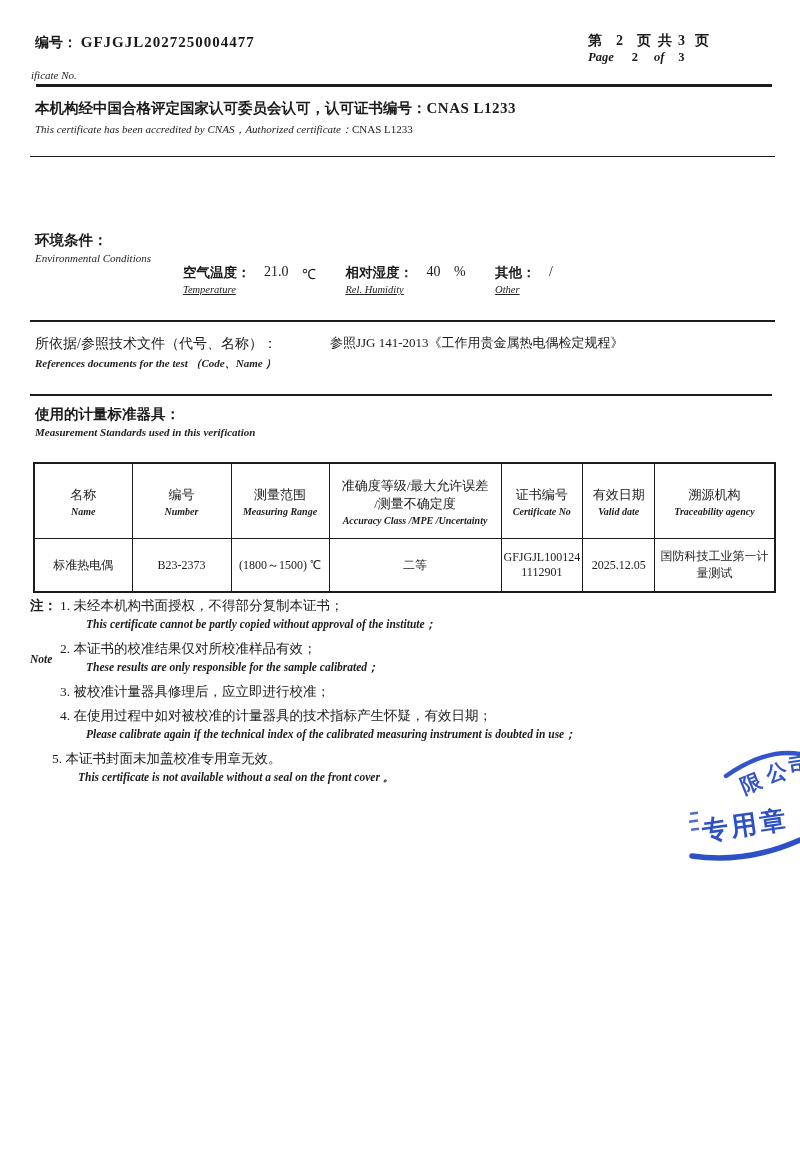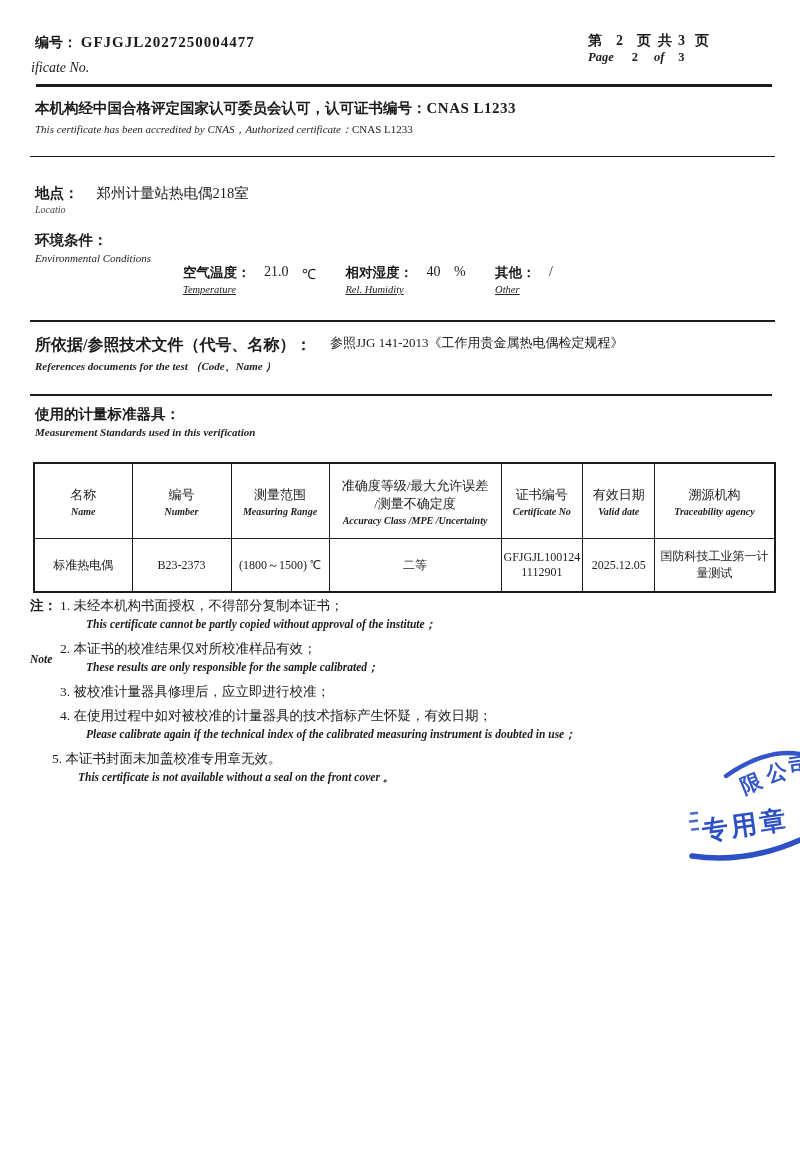--- a/index.html
+++ b/index.html
@@ -14,21 +14,21 @@
   }
   .abs{position:absolute;}
   .cn{font-family:"Liberation Serif", serif;}
   .en{font-style:italic;font-size:11px;color:#222;}
   .en-b{font-style:italic;font-weight:bold;}
   .rule{position:absolute;background:#1c1c1c;}
   
   .hdr-left{left:35px;top:34px;font-size:15px;}
   .hdr-left .lbl{font-weight:bold;font-size:14px;}
   .hdr-left .val{font-weight:bold;letter-spacing:1px;}
-  .hdr-left .sub{display:block;font-size:14px;margin-top:8px;margin-left:-4px;}
+  .hdr-left .sub{display:block;font-size:11px;margin-top:17px;margin-left:-4px;}
   .hdr-right{left:588px;top:32px;font-size:14px;}
   .hdr-right .r1 span{display:inline-block;}
   .hdr-right .r1 .w1{font-weight:bold;}
   .hdr-right .num{font-weight:bold;padding:0 14px;}
   .hdr-right .num2{font-weight:bold;padding:0 10px 0 6px;}
   .hdr-right .r2{font-size:12.5px;margin-top:0px;}
   .hdr-right .r2 .pg{font-style:italic;font-weight:bold;}
   .hdr-right .r2 .n{font-weight:bold;font-style:normal;padding:0 16px 0 18px;}
   .hdr-right .r2 .of{font-style:italic;font-weight:bold;padding-right:14px;}
   .hdr-right .r2 .n2{font-weight:bold;font-style:normal;}
@@ -48,21 +48,21 @@
   .envh .l{font-weight:bold;font-size:14.5px;display:block;}
   .envh .sub{display:block;font-size:11px;margin-top:2px;}
   .envrow{left:183px;top:264px;font-size:14px;}
   .envrow .grp{display:inline-block;vertical-align:top;}
   .envrow .cl{font-weight:bold;font-size:13.5px;display:block;}
   .envrow .ce{display:block;font-size:10.5px;margin-top:2px;text-decoration:underline;}
   .envrow .v{display:inline-block;vertical-align:top;padding:0 10px;}
   .envrow .u{display:inline-block;vertical-align:top;padding-right:26px;}
   
   .refs{left:35px;top:335px;}
-  .refs .l{font-weight:bold;font-size:16px;display:block;}
+  .refs .l{font-weight:normal;font-size:14px;display:block;}
   .refs .sub{display:block;font-size:11px;margin-top:3px;}
   .refval{left:330px;top:334px;font-size:13px;width:330px;}
   
   .stdh{left:35px;top:405px;}
   .stdh .l{font-weight:bold;font-size:14.5px;display:block;}
   .stdh .sub{display:block;font-size:11px;margin-top:2px;}
   
   table.std{position:absolute;left:33px;top:462px;border-collapse:collapse;table-layout:fixed;}
   table.std td{border:1px solid #1c1c1c;text-align:center;vertical-align:middle;padding:2px 2px;}
   table.std{border:2px solid #1c1c1c;}
@@ -106,25 +106,20 @@
     <div class="l1 cn">
       <span>本机构经中国合格评定国家认可委员会认可，认可证书编号：</span><span class="latin">CNAS L1233</span>
     </div>
     <div class="l2 en">
       <span>This certificate has been accredited by CNAS，Authorized certificate：</span><span class="latin">CNAS L1233</span>
     </div>
   </div>
 
   <div class="rule" style="left:30px;top:156px;width:745px;height:1.2px;"></div>
 
-  <div class="abs loc">
-    <span class="l cn">地点：</span>
-    <span class="v cn">郑州计量站热电偶218室</span>
-    <span class="sub en">Locatio</span>
-  </div>
 
   <div class="abs envh">
     <span class="l cn">环境条件：</span>
     <span class="sub en">Environmental Conditions</span>
   </div>
 
   <div class="abs envrow">
     <span class="grp">
       <span class="cl cn">空气温度：</span>
       <span class="ce en">Temperature</span>

